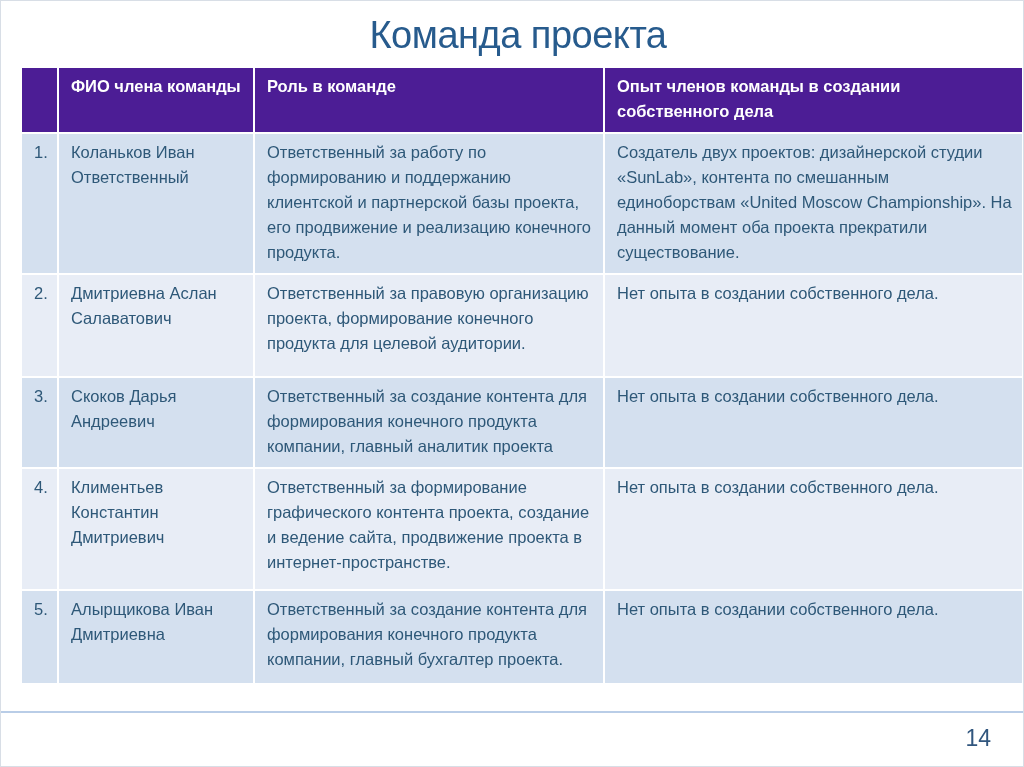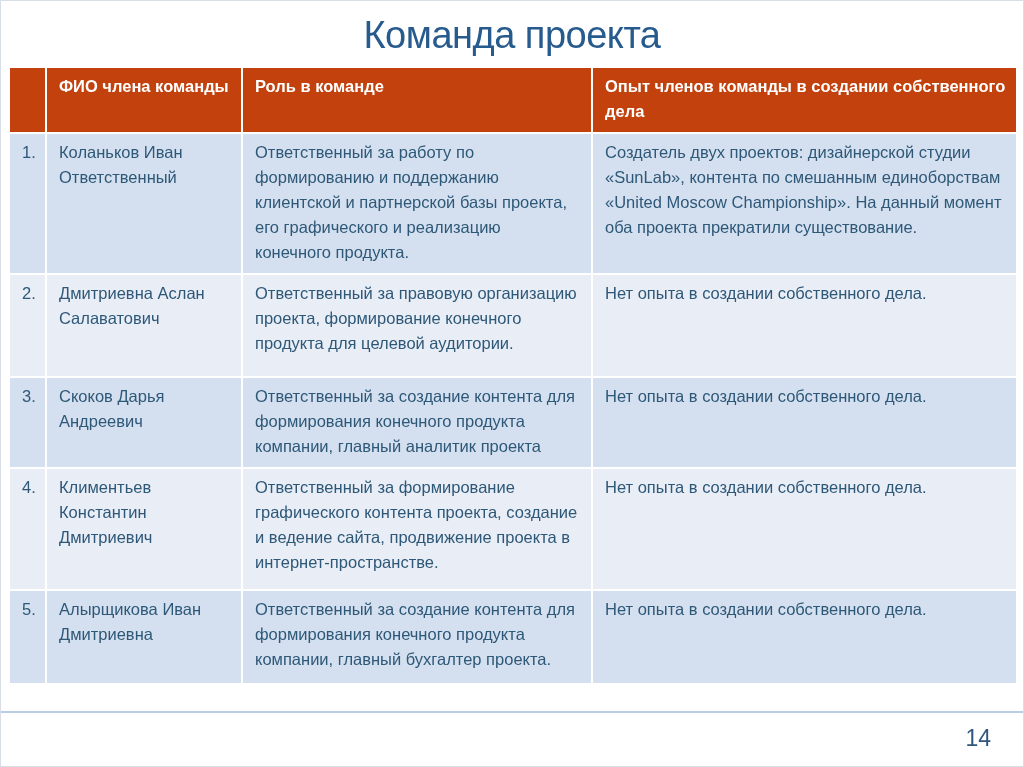--- a/index.html
+++ b/index.html
@@ -1,15 +1,15 @@
 <!DOCTYPE html>
 <html><head>
 <meta charset="utf-8">
 <style>
-  * { box-sizing: border-box; }
+  * { box-sizing: border-box; padding-left: 6px; }
   html, body { margin: 0; padding: 0; background: #ffffff; }
   body {
     width: 1024px; height: 767px;
     font-family: "Liberation Sans", sans-serif;
   }
   .slide {
     position: relative;
     width: 1024px; height: 767px;
     background: #ffffff;
     border: 1px solid #d8dee6;
@@ -35,21 +35,21 @@
   .team-table th, .team-table td {
     border: 1.5px solid #ffffff;
     vertical-align: top;
     text-align: left;
     padding: 6px 10px 8px 12px;
     font-size: 16.5px;
     line-height: 25px;
     overflow: hidden;
   }
   .team-table th {
-    background: #c2410c;
+    background: #4c1d95;
     color: #ffffff;
     font-weight: 700;
     height: 53px;
   }
   .team-table td {
     color: #2e5878;
   }
   .team-table tr.band-odd  td { background: #d4e0ef; }
   .team-table tr.band-even td { background: #e8edf6; }
   .col-num  { width: 37px; }
@@ -104,21 +104,21 @@
         <th></th>
         <th>ФИО члена команды</th>
         <th>Роль в команде</th>
         <th>Опыт членов команды в создании собственного дела</th>
       </tr>
     </thead>
     <tbody>
       <tr class="band-odd row-1">
         <td>1.</td>
         <td>Коланьков Иван Ответственный</td>
-        <td>Ответственный за работу по формированию и поддержанию клиентской и партнерской базы проекта, его графического и реализацию конечного продукта.</td>
+        <td>Ответственный за работу по формированию и поддержанию клиентской и партнерской базы проекта, его продвижение и реализацию конечного продукта.</td>
         <td>Создатель двух проектов: дизайнерской студии «SunLab», контента по смешанным единоборствам «United Moscow Championship». На данный момент оба проекта прекратили существование.</td>
       </tr>
       <tr class="band-even row-2">
         <td>2.</td>
         <td>Дмитриевна Аслан Салаватович</td>
         <td>Ответственный за правовую организацию проекта, формирование конечного продукта для целевой аудитории.</td>
         <td>Нет опыта в создании собственного дела.</td>
       </tr>
       <tr class="band-odd row-3">
         <td>3.</td>

